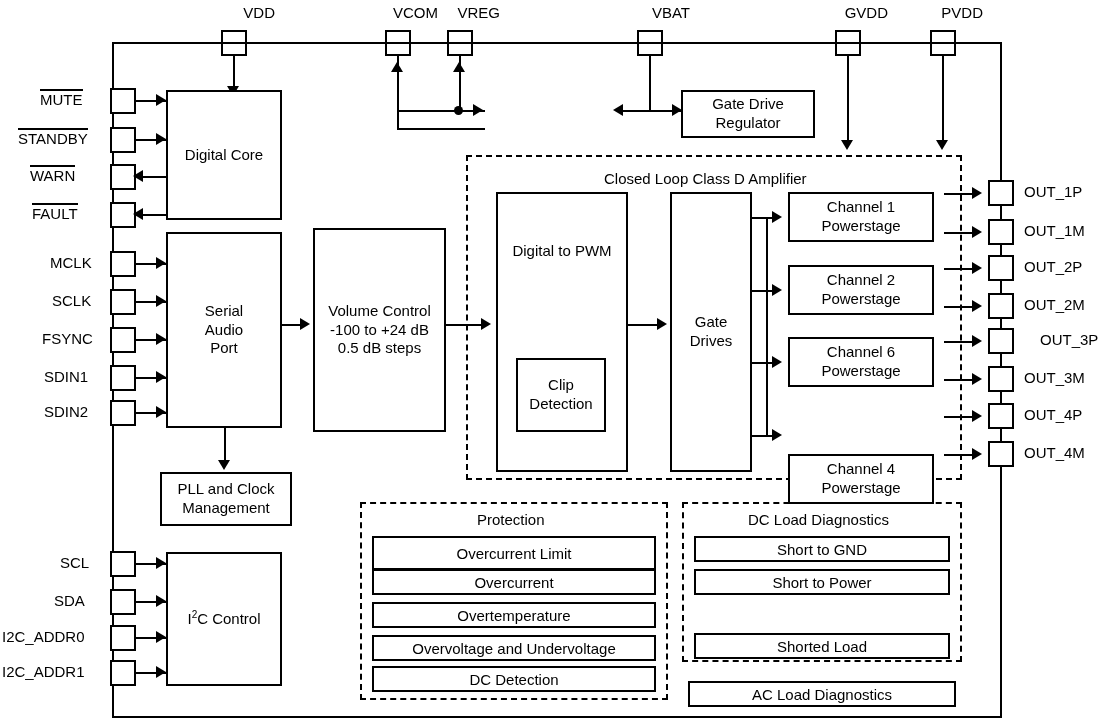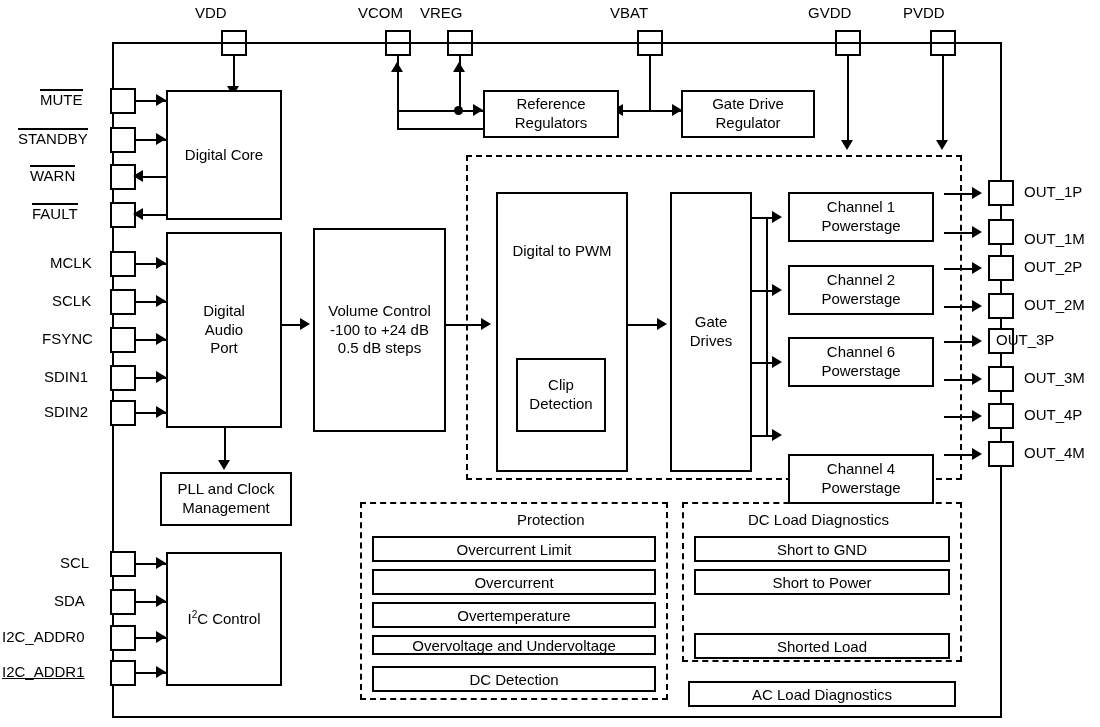--- a/index.html
+++ b/index.html
@@ -1,19 +1,19 @@
 <!DOCTYPE html>
 <html><head>
 <meta charset="utf-8">
 <style>
   html,body{margin:0;padding:0;background:#ffffff;}
   #root{position:relative;width:1100px;height:727px;background:#ffffff;
         font-family:"Liberation Sans", sans-serif;color:#000;}
   .lbl{position:absolute;font-size:15px;line-height:1.15;white-space:nowrap;}
-  .lbl.ctr{text-align:left;}
+  .lbl.ctr{text-align:right;}
   .pin{position:absolute;border:2px solid #000;background:#fff;box-sizing:border-box;}
   .box{position:absolute;border:2px solid #000;background:#fff;box-sizing:border-box;
        display:flex;align-items:center;justify-content:center;text-align:center;
        font-size:15px;line-height:1.25;}
   .dash{position:absolute;border:2px dashed #000;background:transparent;box-sizing:border-box;}
   .ln{position:absolute;background:#000;}
   .hl{height:2px;}
   .vl{width:2px;}
   .ob{position:relative;display:inline-block;}
   .ob::before{content:"";position:absolute;left:0;right:0;top:-2px;height:1.5px;background:#000;}
@@ -128,61 +128,58 @@
   <div class="lbl" style="left:54px;top:592px;">SDA</div>
   <div class="pin" style="left:110px;top:589px;width:26px;height:26px;"></div>
   <div class="ln hl" style="left:136px;top:601px;width:30px;"></div>
   <div class="arrow ar" style="left:156px;top:595px;"></div>
 
   <div class="lbl" style="left:2px;top:628px;">I2C_ADDR0</div>
   <div class="pin" style="left:110px;top:625px;width:26px;height:26px;"></div>
   <div class="ln hl" style="left:136px;top:637px;width:30px;"></div>
   <div class="arrow ar" style="left:156px;top:631px;"></div>
 
-  <div class="lbl" style="left:2px;top:663px;text-decoration:underline;">I2C_ADDR1</div>
+  <div class="lbl" style="left:2px;top:663px;">I2C_ADDR1</div>
   <div class="pin" style="left:110px;top:660px;width:26px;height:26px;"></div>
   <div class="ln hl" style="left:136px;top:672px;width:30px;"></div>
   <div class="arrow ar" style="left:156px;top:666px;"></div>
 
   <div class="box" style="left:166px;top:90px;width:116px;height:130px;">
     <span>Digital Core</span>
   </div>
 
   <div class="box" style="left:166px;top:232px;width:116px;height:196px;white-space:pre-line;">
-    <span>Digital
+    <span>Serial
 Audio
 Port</span>
   </div>
 
   <div class="box" style="left:313px;top:228px;width:133px;height:204px;white-space:pre-line;">
     <span>Volume Control
 -100 to +24 dB
 0.5 dB steps</span>
   </div>
 
   <div class="box" style="left:160px;top:472px;width:132px;height:54px;white-space:pre-line;">
     <span>PLL and Clock
 Management</span>
   </div>
 
   <div class="box" style="left:166px;top:552px;width:116px;height:134px;">
     <span><span>I</span><span class="sub">2</span><span>C Control</span></span>
   </div>
 
-  <div class="box" style="left:483px;top:90px;width:136px;height:48px;white-space:pre-line;">
-    <span>Reference
-Regulators</span>
-  </div>
 
   <div class="box" style="left:681px;top:90px;width:134px;height:48px;white-space:pre-line;">
     <span>Gate Drive
 Regulator</span>
   </div>
 
   <div class="dash" style="left:466px;top:155px;width:496px;height:325px;"></div>
+  <div class="ttl" style="left:604px;top:170px;">Closed Loop Class D Amplifier</div>
 
   <div class="box" style="left:496px;top:192px;width:132px;height:280px;align-items:flex-start;padding-top:48px;">
     <span style="width:100%;">Digital to PWM</span>
   </div>
   <div class="box" style="left:516px;top:358px;width:90px;height:74px;white-space:pre-line;">
     <span>Clip
 Detection</span>
   </div>
 
   <div class="box" style="left:670px;top:192px;width:82px;height:280px;white-space:pre-line;">
@@ -230,66 +227,66 @@
   <div class="ln vl" style="left:766px;top:362px;height:73px;"></div>
   <div class="ln hl" style="left:752px;top:435px;width:26px;"></div>
   <div class="arrow ar" style="left:772px;top:429px;"></div>
 
   <div class="pin" style="left:988px;top:180px;width:26px;height:26px;"></div>
   <div class="lbl" style="left:1024px;top:183px;">OUT_1P</div>
   <div class="ln hl" style="left:944px;top:193px;width:34px;"></div>
   <div class="arrow ar" style="left:972px;top:187px;"></div>
 
   <div class="pin" style="left:988px;top:219px;width:26px;height:26px;"></div>
-  <div class="lbl" style="left:1024px;top:230px;">OUT_1M</div>
+  <div class="lbl" style="left:1024px;top:222px;">OUT_1M</div>
   <div class="ln hl" style="left:944px;top:232px;width:34px;"></div>
   <div class="arrow ar" style="left:972px;top:226px;"></div>
 
   <div class="pin" style="left:988px;top:255px;width:26px;height:26px;"></div>
   <div class="lbl" style="left:1024px;top:258px;">OUT_2P</div>
   <div class="ln hl" style="left:944px;top:268px;width:34px;"></div>
   <div class="arrow ar" style="left:972px;top:262px;"></div>
 
   <div class="pin" style="left:988px;top:293px;width:26px;height:26px;"></div>
   <div class="lbl" style="left:1024px;top:296px;">OUT_2M</div>
   <div class="ln hl" style="left:944px;top:306px;width:34px;"></div>
   <div class="arrow ar" style="left:972px;top:300px;"></div>
 
   <div class="pin" style="left:988px;top:328px;width:26px;height:26px;"></div>
-  <div class="lbl" style="left:996px;top:331px;">OUT_3P</div>
+  <div class="lbl" style="left:1040px;top:331px;">OUT_3P</div>
   <div class="ln hl" style="left:944px;top:341px;width:34px;"></div>
   <div class="arrow ar" style="left:972px;top:335px;"></div>
 
   <div class="pin" style="left:988px;top:366px;width:26px;height:26px;"></div>
   <div class="lbl" style="left:1024px;top:369px;">OUT_3M</div>
   <div class="ln hl" style="left:944px;top:379px;width:34px;"></div>
   <div class="arrow ar" style="left:972px;top:373px;"></div>
 
   <div class="pin" style="left:988px;top:403px;width:26px;height:26px;"></div>
   <div class="lbl" style="left:1024px;top:406px;">OUT_4P</div>
   <div class="ln hl" style="left:944px;top:416px;width:34px;"></div>
   <div class="arrow ar" style="left:972px;top:410px;"></div>
 
   <div class="pin" style="left:988px;top:441px;width:26px;height:26px;"></div>
   <div class="lbl" style="left:1024px;top:444px;">OUT_4M</div>
   <div class="ln hl" style="left:944px;top:454px;width:34px;"></div>
   <div class="arrow ar" style="left:972px;top:448px;"></div>
 
   <div class="dash" style="left:360px;top:502px;width:308px;height:198px;"></div>
-  <div class="ttl" style="left:477px;top:511px;margin-left:40px;">Protection</div>
-  <div class="rowbox" style="left:372px;top:536px;width:284px;height:26px;">
+  <div class="ttl" style="left:477px;top:511px;">Protection</div>
+  <div class="rowbox" style="left:372px;top:536px;width:284px;height:34px;">
     <span>Overcurrent Limit</span>
     </div>
   <div class="rowbox" style="left:372px;top:569px;width:284px;height:26px;">
     <span>Overcurrent</span>
     </div>
   <div class="rowbox" style="left:372px;top:602px;width:284px;height:26px;">
     <span>Overtemperature</span>
     </div>
-  <div class="rowbox" style="left:372px;top:635px;width:284px;height:20px;">
+  <div class="rowbox" style="left:372px;top:635px;width:284px;height:26px;">
     <span>Overvoltage and Undervoltage</span>
     </div>
   <div class="rowbox" style="left:372px;top:666px;width:284px;height:26px;">
     <span>DC Detection</span>
     </div>
 
   <div class="dash" style="left:682px;top:502px;width:280px;height:160px;"></div>
   <div class="ttl" style="left:748px;top:511px;">DC Load Diagnostics</div>
   <div class="rowbox" style="left:694px;top:536px;width:256px;height:26px;">
     <span>Short to GND</span>

